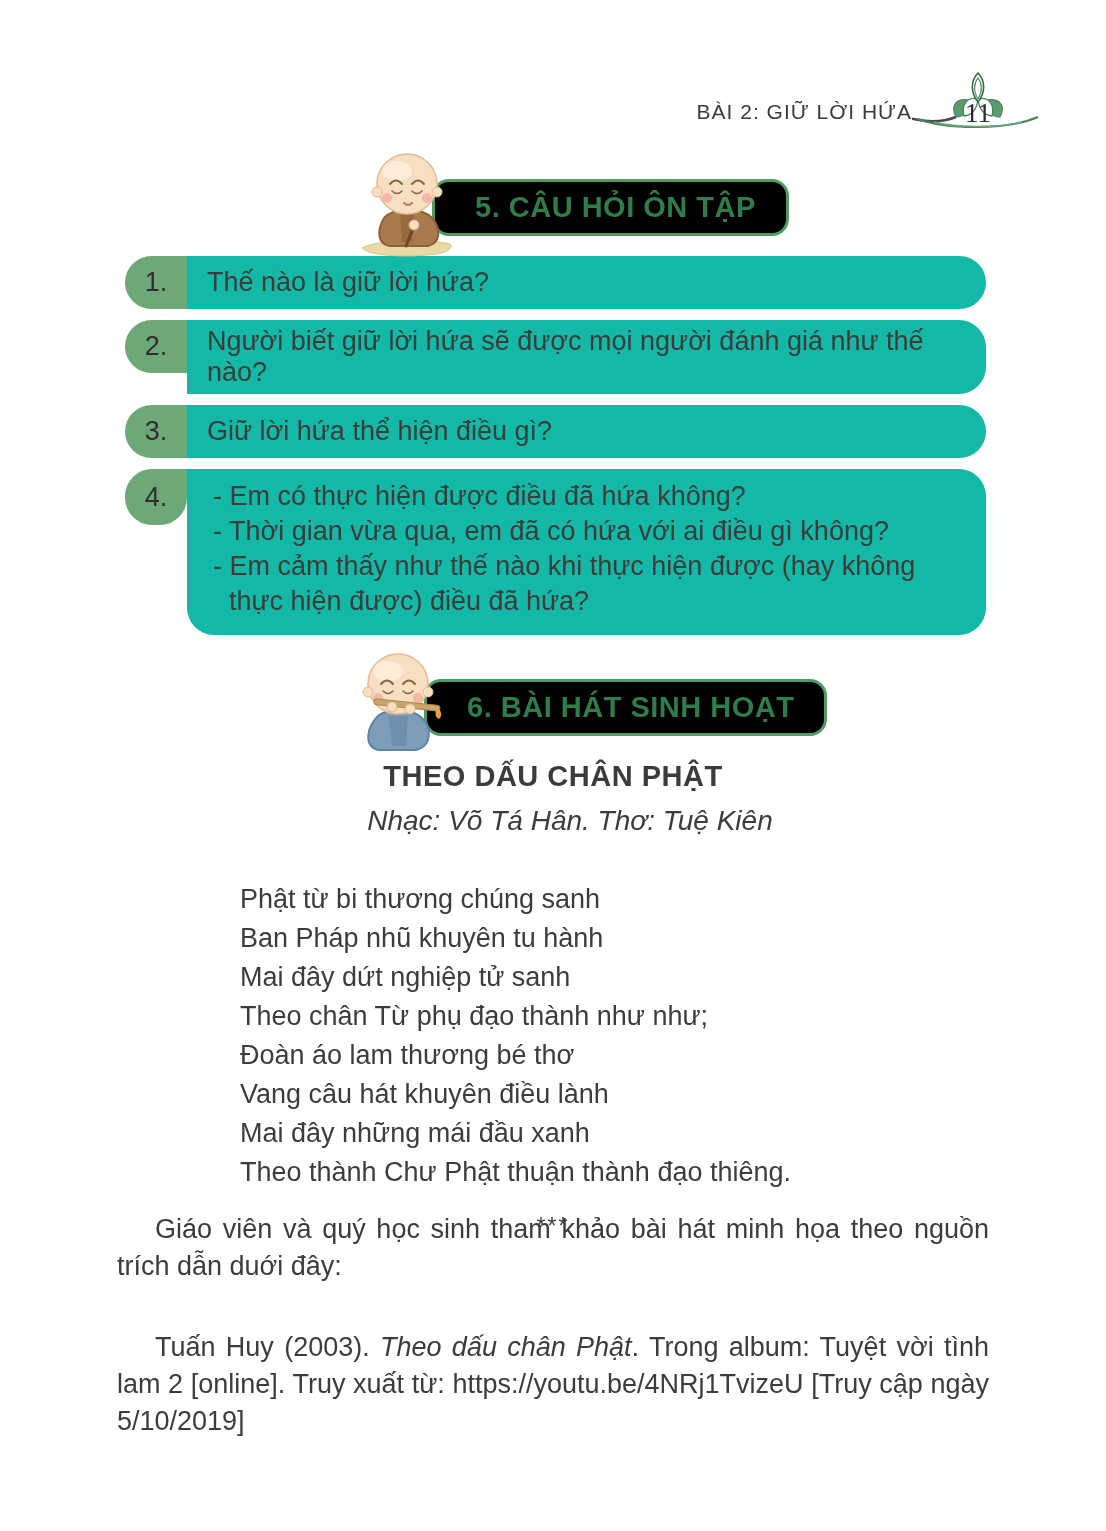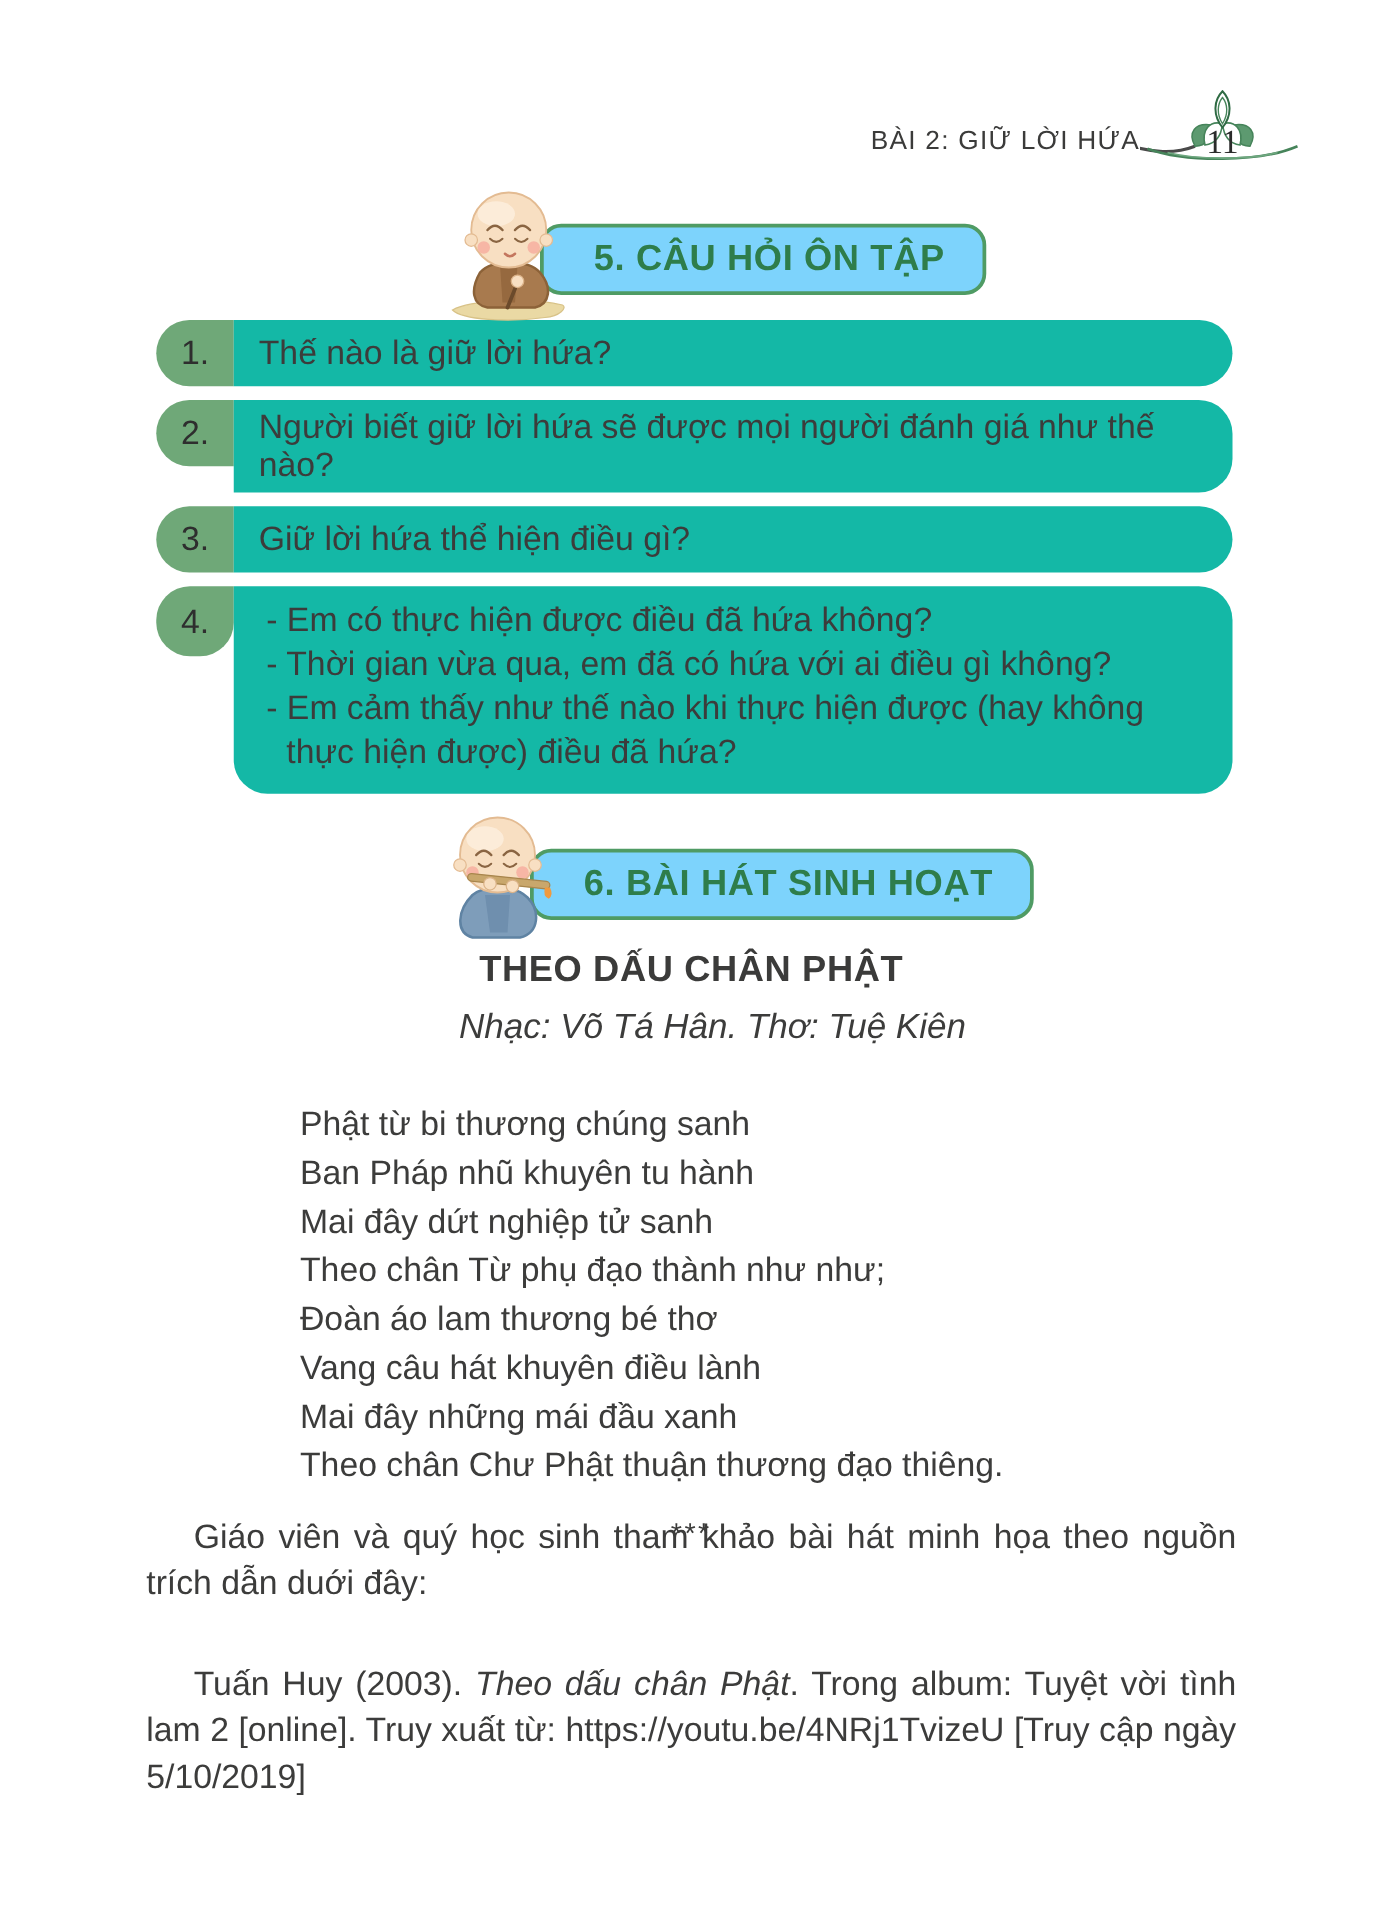--- a/index.html
+++ b/index.html
@@ -20,21 +20,21 @@
   }
   .chapter-title {
     font-size:21px; letter-spacing:1px; color:#3b3b3a;
     padding-bottom:14px; white-space:nowrap;margin-left:28px;
   }
   
   .section-head { position:absolute; display:flex; align-items:center; }
   .monk { position:relative; z-index:2; flex:0 0 auto; }
   .head-box {
     margin-left:-26px; z-index:1;
-    background:#7dd3fc;
+    background:#000000;
     border:3px solid #4f9b64;
     border-radius:17px;
     padding:9px 30px 9px 40px;
     font-size:29px; font-weight:bold; color:#2e7d4b;
     white-space:nowrap; letter-spacing:0.5px;
   }
   
   .questions {
     position:absolute; top:256px; left:125px; width:861px;
     display:flex; flex-direction:column; gap:11px;
@@ -212,21 +212,21 @@
   <div class="song-credit">Nhạc: Võ Tá Hân. Thơ: Tuệ Kiên</div>
 
   <div class="lyrics">
     <div>Phật từ bi thương chúng sanh</div>
     <div>Ban Pháp nhũ khuyên tu hành</div>
     <div>Mai đây dứt nghiệp tử sanh</div>
     <div>Theo chân Từ phụ đạo thành như như;</div>
     <div>Đoàn áo lam thương bé thơ</div>
     <div>Vang câu hát khuyên điều lành</div>
     <div>Mai đây những mái đầu xanh</div>
-    <div>Theo chân Chư Phật thuận thương đạo thiêng.</div>
+    <div>Theo thành Chư Phật thuận thành đạo thiêng.</div>
   </div>
 
   <div class="separator">***</div>
 
   <div class="para para1">Giáo viên và quý học sinh tham khảo bài hát minh họa theo nguồn trích dẫn duới đây:</div>
 
   <div class="para para2">
     <span>Tuấn Huy (2003). </span><span class="italic">Theo dấu chân Phật</span><span>. Trong album: Tuyệt vời tình lam 2 [online]. Truy xuất từ: https://youtu.be/4NRj1TvizeU [Truy cập ngày 5/10/2019]</span>
   </div>
 

